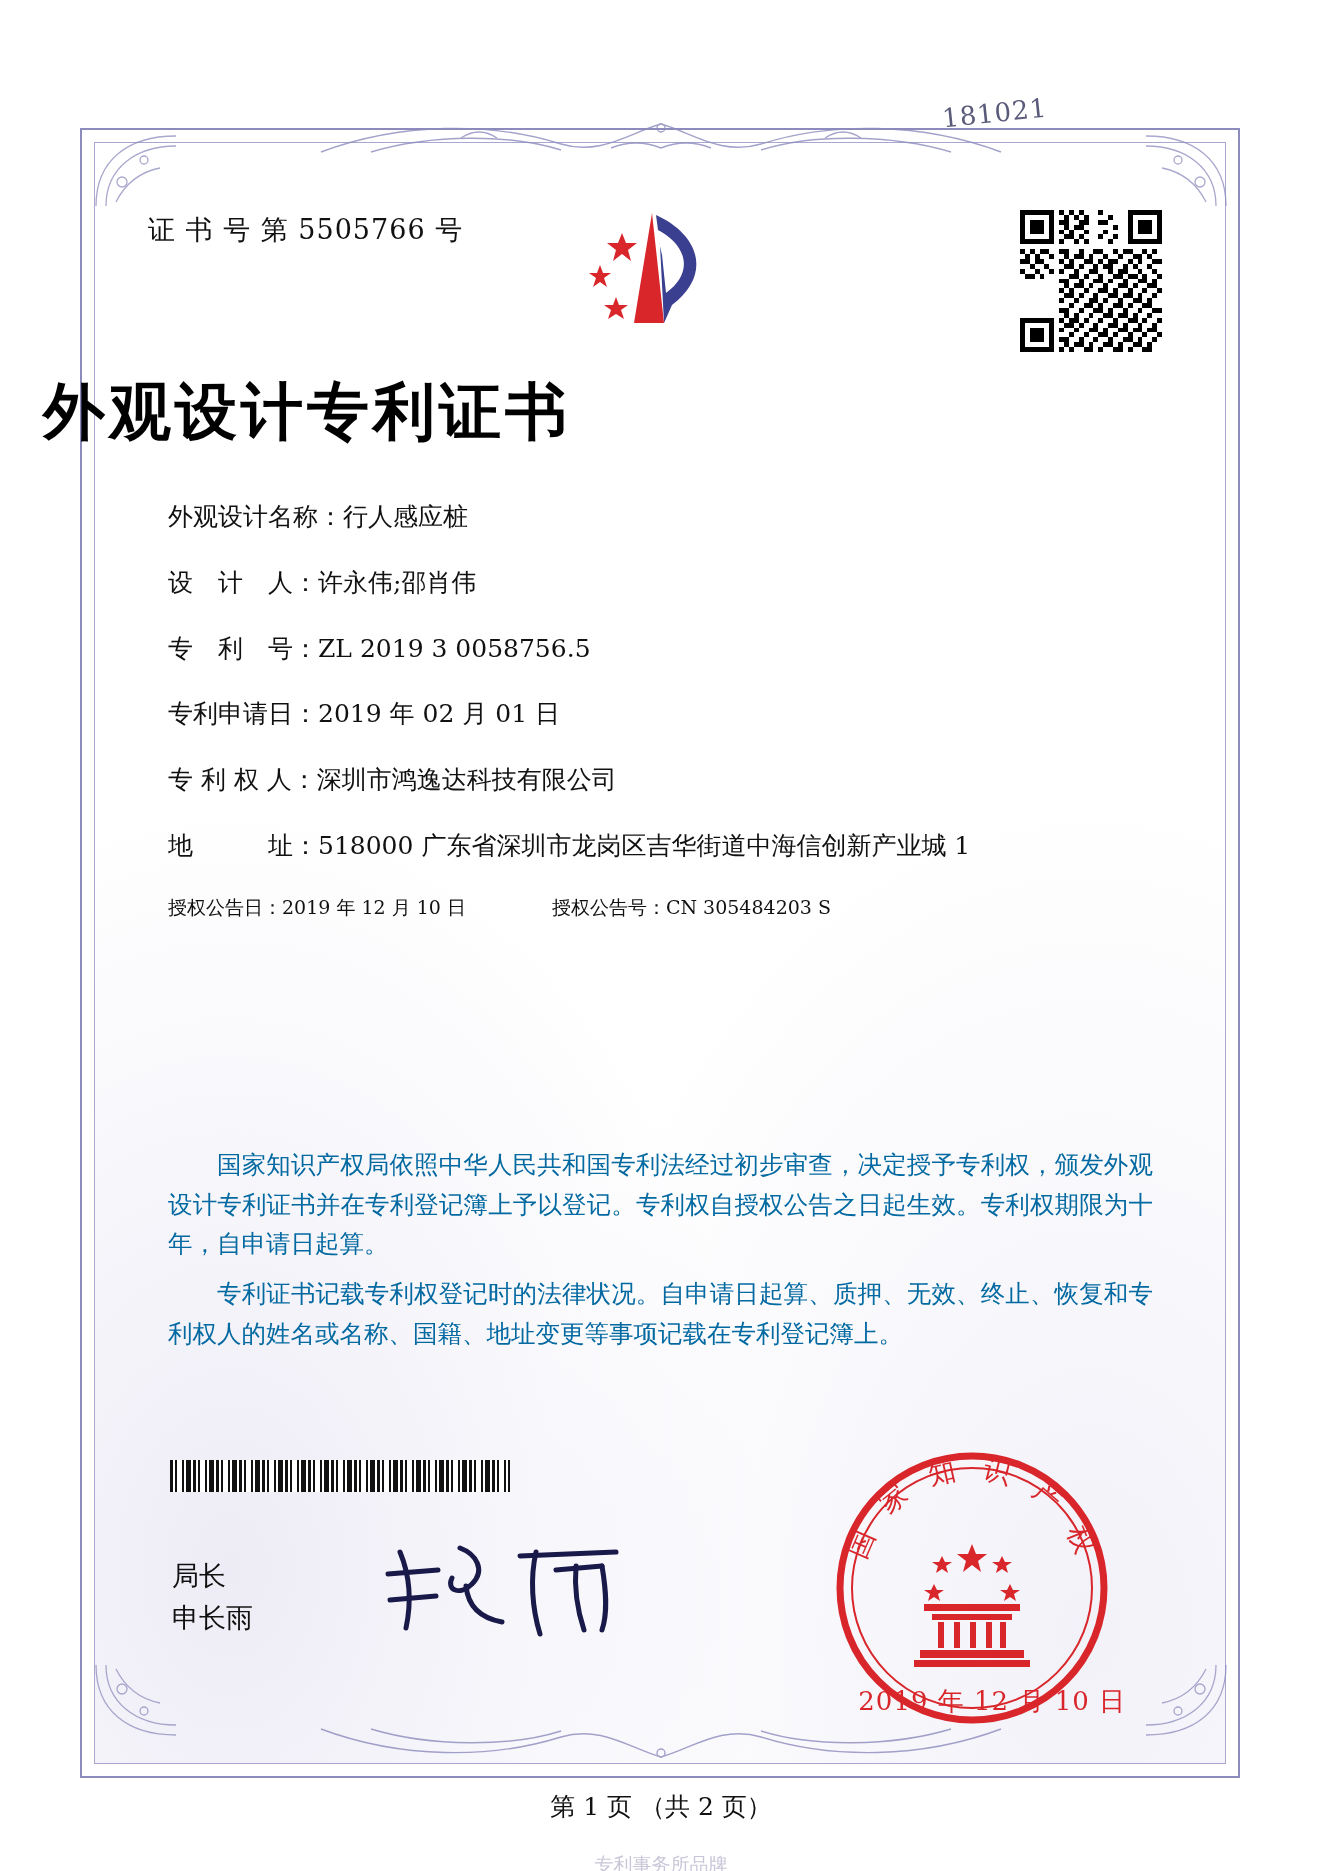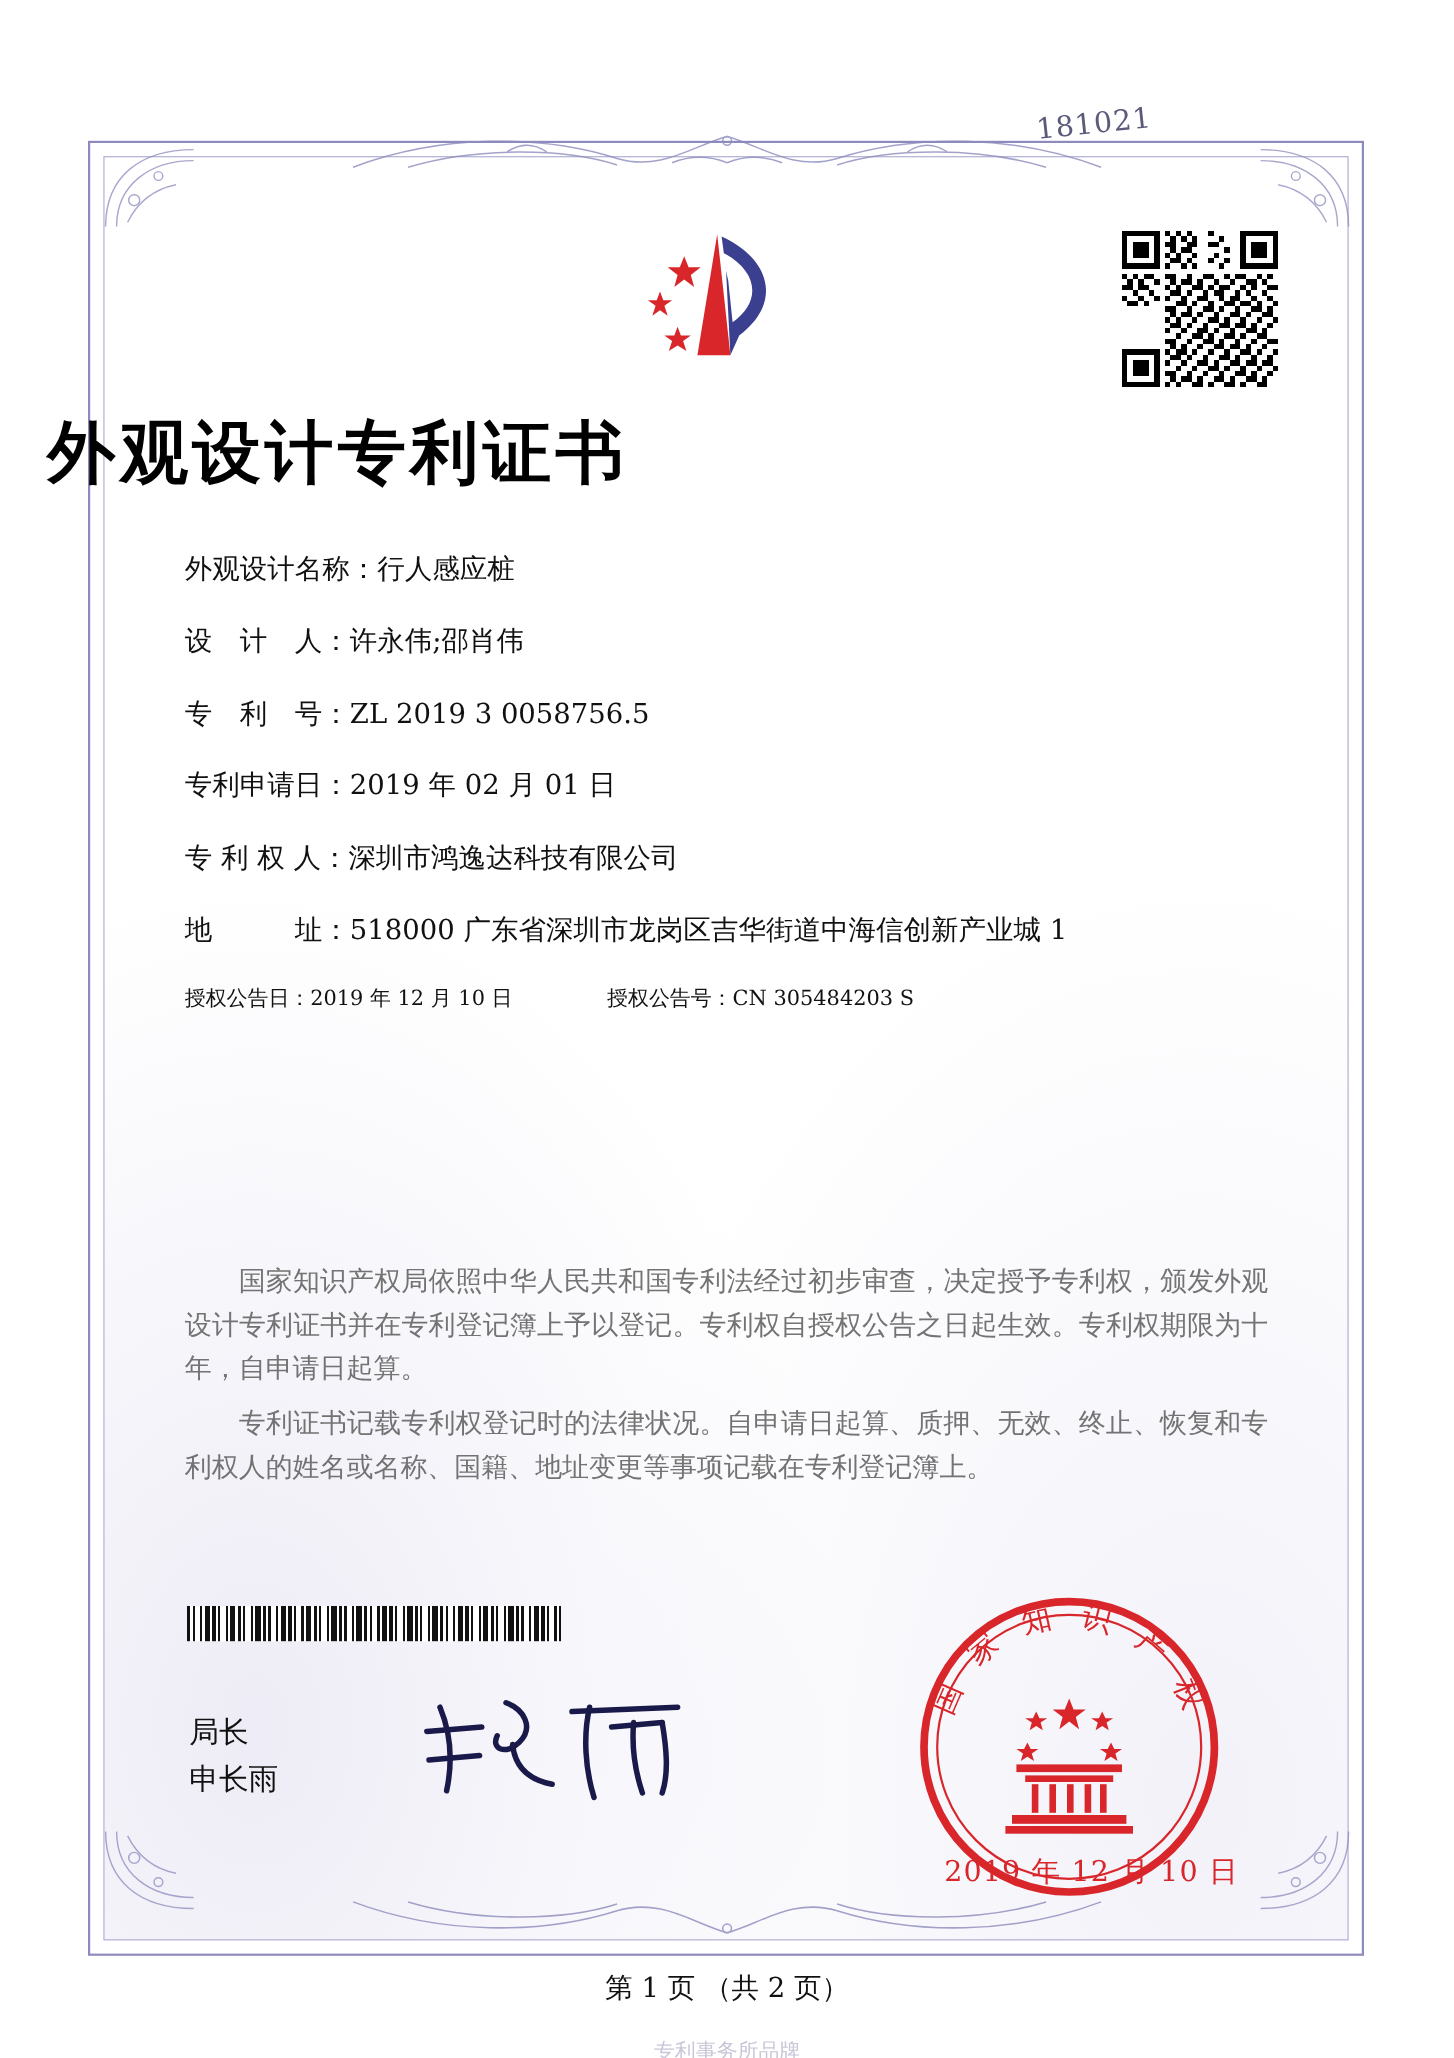--- a/index.html
+++ b/index.html
@@ -169,21 +169,21 @@
   }
 
   
   .paragraphs {
     position: absolute;
     left: 168px;
     top: 1145px;
     width: 985px;
     font-size: 24.5px;
     line-height: 1.62;
-    color: #737373;
+    color: #0369a1;
     font-family: "DejaVu Serif", serif;
     text-align: justify;
   }
   .paragraphs p {
     margin: 0 0 10px 0;
     text-indent: 2em;
   }
 
   
   .barcode {
@@ -325,20 +325,21 @@
   <svg class="corner br" viewBox="0 0 120 80">
     <g fill="none" stroke="#8d8bbd" stroke-width="1.3">
       <path d="M4 76 C 4 30, 36 6, 84 6"></path>
       <path d="M14 76 C 14 38, 44 16, 84 16"></path>
       <path d="M24 72 q 14 -28 44 -34"></path>
       <circle cx="30" cy="52" r="5"></circle>
       <circle cx="52" cy="30" r="4"></circle>
     </g>
   </svg>
 
+  <div class="cert-no">证 书 号 第 5505766 号</div>
 
   <svg class="logo" viewBox="0 0 180 150">
     <path d="M92 8 L104 118 L74 118 Z" fill="#d8262b"></path>
     <path d="M96 10 C 140 30, 152 70, 112 100 L104 118 L100 40 Z" fill="#3a3f8f"></path>
     <path d="M96 24 C 128 40, 134 68, 106 88 L102 50 Z" fill="#ffffff"></path>
     <g fill="#d8262b">
       <polygon points="62,28 66,38 77,38 68,45 71,56 62,49 53,56 56,45 47,38 58,38"></polygon>
       <polygon points="40,60 43,68 51,68 44,73 47,82 40,77 33,82 36,73 29,68 37,68"></polygon>
       <polygon points="56,92 59,100 68,100 61,105 64,114 56,109 48,114 51,105 44,100 53,100"></polygon>
     </g>

